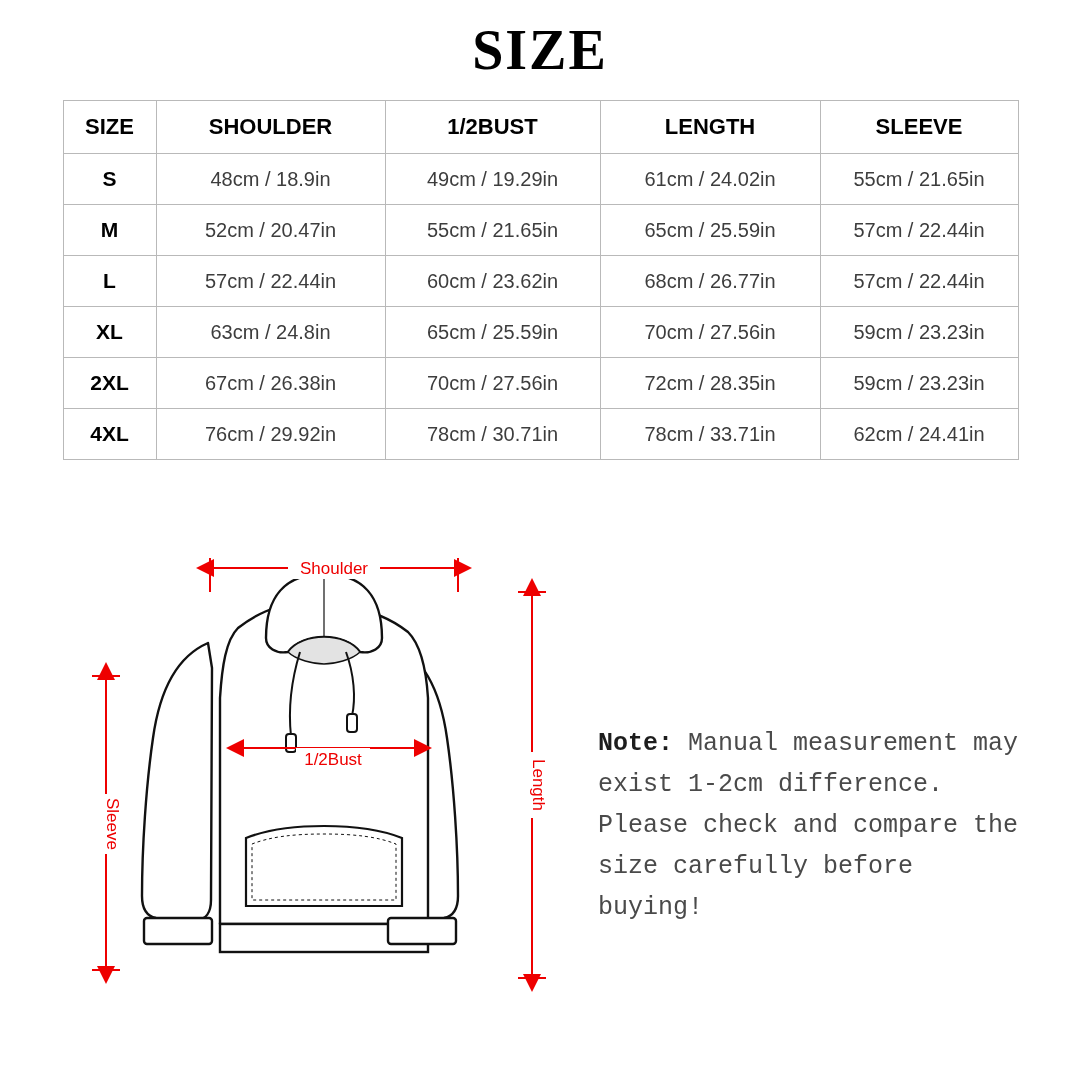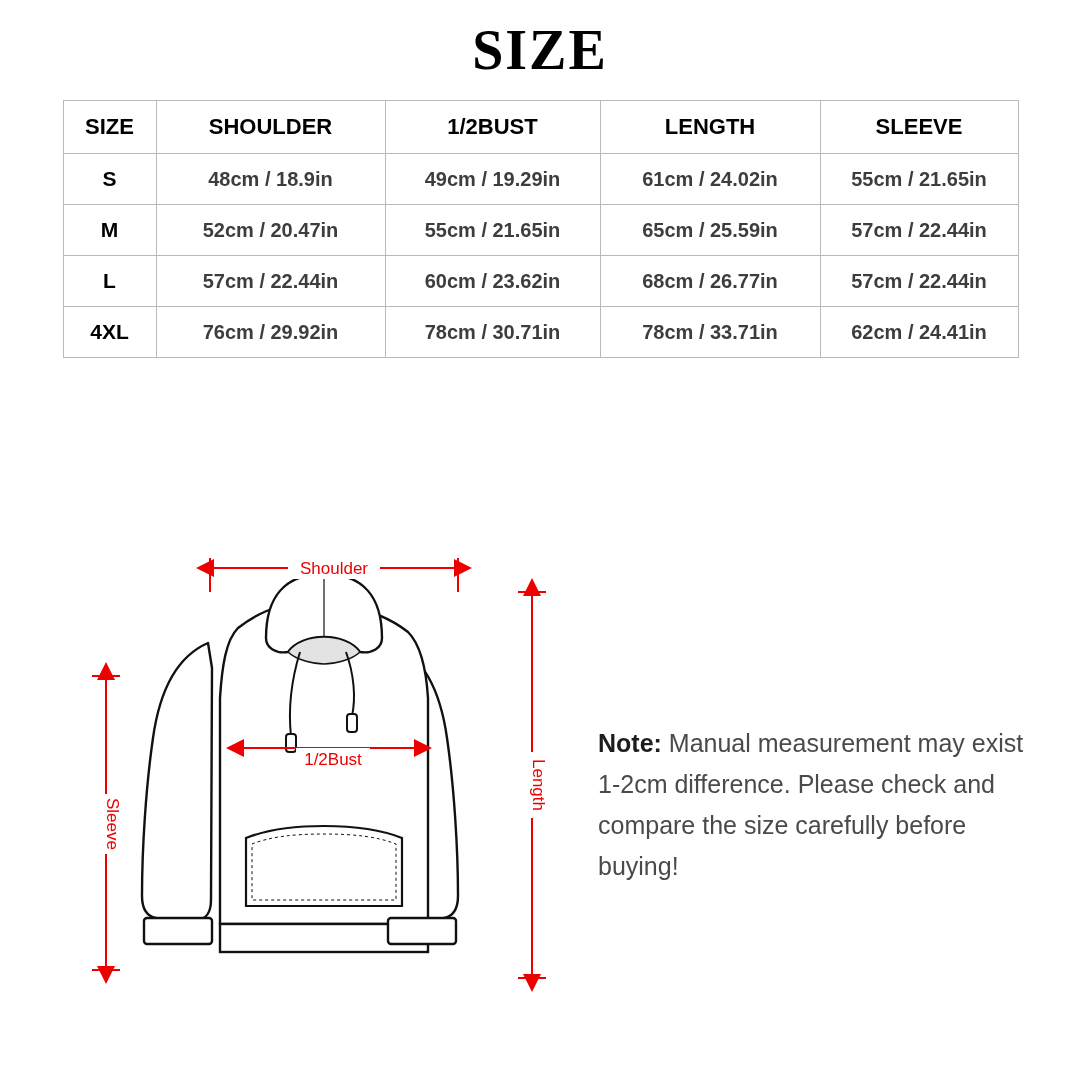--- a/index.html
+++ b/index.html
@@ -46,21 +46,21 @@
   }
   table.size-table thead th {
     height: 50px;
     font-size: 22px;
     font-weight: 700;
     color: #000;
   }
   table.size-table tbody td {
     height: 48px;
     font-size: 20px;
-    font-weight: 700;
+    font-weight: 400;
     color: #3d3d3d;
   }
   table.size-table tbody td.size-cell {
     font-weight: 700;
     color: #000;
     font-size: 21px;
   }
   col.c0 { width: 93px; }
   col.c1 { width: 229px; }
   col.c2 { width: 215px; }
@@ -85,20 +85,21 @@
   }
 
   .note {
     position: absolute;
     left: 598px;
     top: 175px;
     width: 430px;
     font-size: 25px;
     line-height: 41px;
     color: #4a4a4a;
+    font-family: Liberation Mono, monospace;
   }
   .note b {
     color: #1d1d1d;
     font-weight: 700;
   }
 
   svg { display: block; }
 </style>
 </head>
 <body>
@@ -139,20 +140,34 @@
         <td>57cm / 22.44in</td>
       </tr>
       <tr>
         <td class="size-cell">L</td>
         <td>57cm / 22.44in</td>
         <td>60cm / 23.62in</td>
         <td>68cm / 26.77in</td>
         <td>57cm / 22.44in</td>
       </tr>
       <tr>
+        <td class="size-cell">XL</td>
+        <td>63cm / 24.8in</td>
+        <td>65cm / 25.59in</td>
+        <td>70cm / 27.56in</td>
+        <td>59cm / 23.23in</td>
+      </tr>
+      <tr>
+        <td class="size-cell">2XL</td>
+        <td>67cm / 26.38in</td>
+        <td>70cm / 27.56in</td>
+        <td>72cm / 28.35in</td>
+        <td>59cm / 23.23in</td>
+      </tr>
+      <tr>
         <td class="size-cell">4XL</td>
         <td>76cm / 29.92in</td>
         <td>78cm / 30.71in</td>
         <td>78cm / 33.71in</td>
         <td>62cm / 24.41in</td>
       </tr>
     </tbody>
   </table>
 </div>
 

